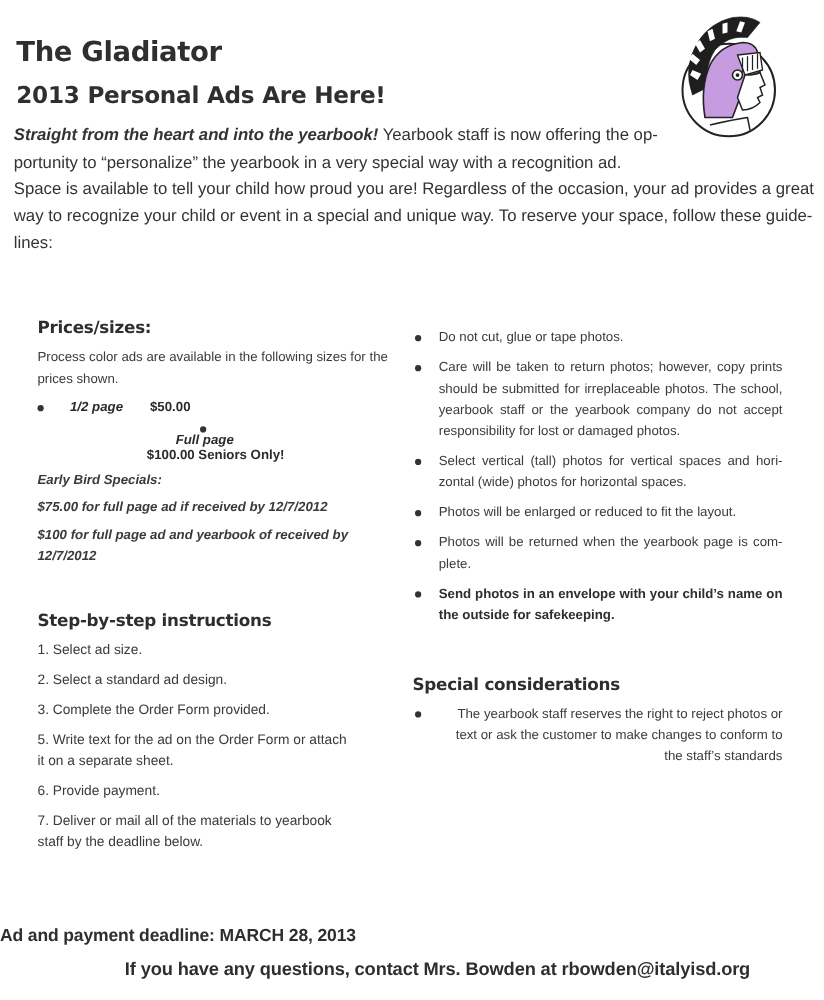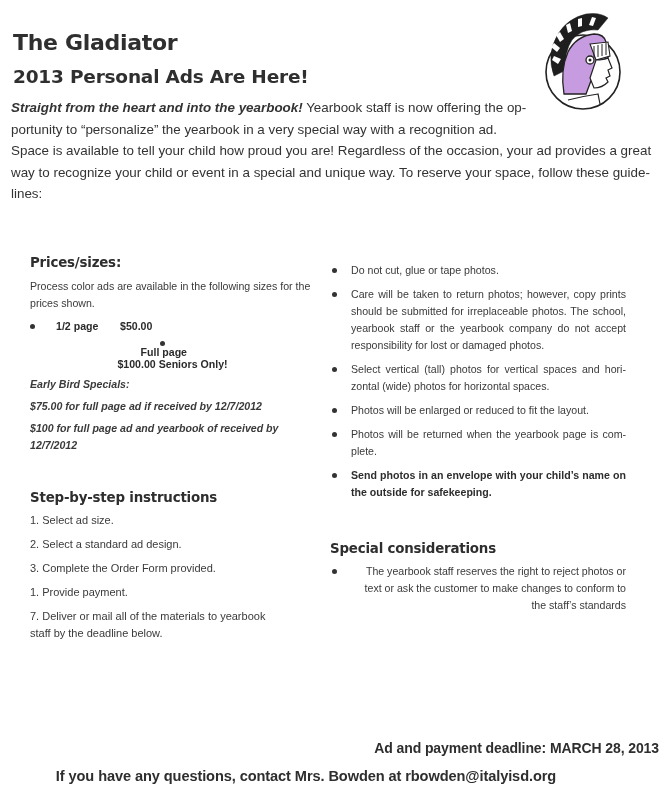--- a/index.html
+++ b/index.html
@@ -31,36 +31,36 @@
     .col-right { left: 330px; top: 255px; width: 296px; }
     h2.sec {
       margin: 0; font-size: 13.4px; font-weight: bold; color: #2e2e2e;
       font-family: "DejaVu Sans", sans-serif; letter-spacing: -0.2px;
     }
     .small { font-size: 10.6px; color: #3a3a3a; line-height: 17px; }
     p.small { margin: 0; }
     .price-row { display: flex; align-items: center; margin-top: 8px; font-weight: bold; font-size: 10.6px; }
     .bullet { width: 6px; height: 6px; border-radius: 50%; background: #333; display: inline-block; flex: none; }
     .price-row .bullet { margin-right: 21px; width: 5px; height: 5px; }
-    .price-row .size { width: 64px; }
+    .price-row .size { width: 64px; font-style: italic; }
     .it { font-style: italic; font-weight: bold; font-size: 10.6px; color: #3a3a3a; line-height: 17px; }
     ul.guide { list-style: none; margin: 0; padding: 0; }
     ul.guide li { display: flex; margin-top: 7px; }
     ul.guide li .bullet { width: 5px; height: 5px; margin: 6px 14px 0 2px; }
     ul.guide li span.txt { text-align: justify; font-size: 10.6px; line-height: 17px; color: #3a3a3a; flex: 1; }
     ul.guide li.bold span.txt { font-weight: bold; color: #2e2e2e; }
     ol.steps { list-style: none; margin: 0; padding: 0; }
     ol.steps li { margin-top: 7px; font-size: 11px; line-height: 17px; color: #3a3a3a; }
     .deadline {
-      left: 0; top: 740px; width: 659px; text-align: right; margin: 0;
+      left: 0; top: 740px; width: 659px; text-align: left; margin: 0;
       font-size: 14px; font-weight: bold; color: #2e2e2e; letter-spacing: -0.1px;
     }
     .contact {
       left: 0; top: 768px; width: 612px; text-align: center; margin: 0;
-      font-size: 14.6px; font-weight: bold; color: #2e2e2e; letter-spacing: -0.1px;
+      font-size: 14.6px; font-weight: bold; color: #2e2e2e; letter-spacing: -0.1px; padding-left: 44px;
     }
   </style>
 </head>
 <body>
 
 <h1 class="abs title">The Gladiator</h1>
 <h2 class="abs subtitle">2013 Personal Ads Are Here!</h2>
 
 <div class="abs logo">
   <svg width="92" height="112" viewBox="0 0 92 112" xmlns="http://www.w3.org/2000/svg">
@@ -115,21 +115,22 @@
     <div class="it" style="margin-top:5px;">$75.00 for full page ad if received by 12/7/2012</div>
     <div class="it" style="margin-top:5px; width:250px;">$100 for full page ad and yearbook of received by 12/7/2012</div>
   </section>
 
   <section style="margin-top:36px;">
     <h2 class="sec">Step-by-step instructions</h2>
     <ol class="steps" style="margin-top:2px;">
       <li>1. Select ad size.</li>
       <li>2. Select a standard ad design.</li>
       <li>3. Complete the Order Form provided.</li>
-      <li>1. Provide payment.</li>
+      <li style="width:255px;">5. Write text for the ad on the Order Form or attach it on a separate sheet.</li>
+      <li>6. Provide payment.</li>
       <li style="width:245px;">7. Deliver or mail all of the materials to yearbook staff by the deadline below.</li>
     </ol>
   </section>
 </div>
 
 <div class="abs col-right">
   <section>
     <ul class="guide" style="margin-top:2px;">
       <li>
           <span class="bullet"></span>

